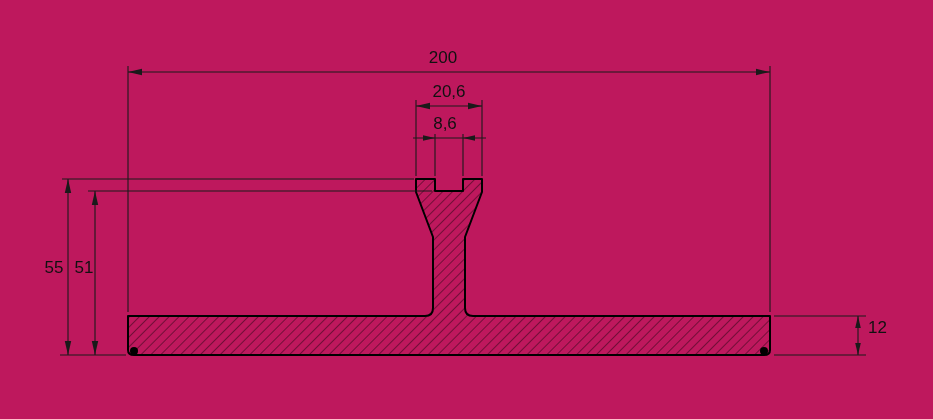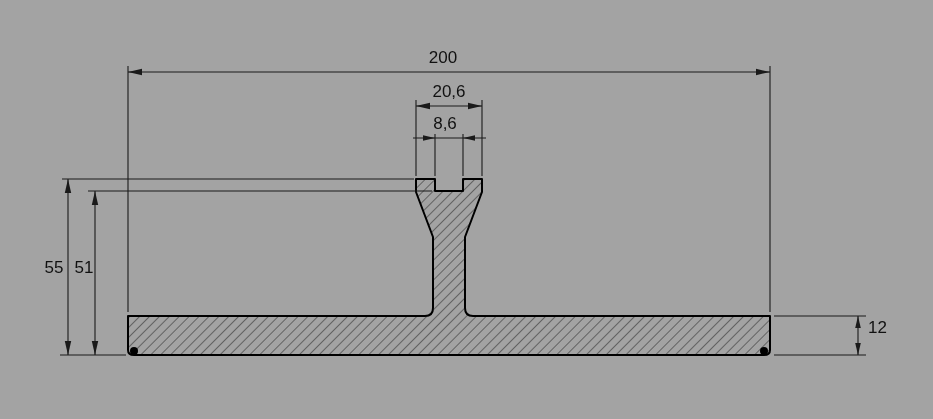--- a/index.html
+++ b/index.html
@@ -5,21 +5,21 @@
   html, body {
     margin: 0;
     padding: 0;
     background: #ffffff;
     font-family: "Liberation Sans", sans-serif;
   }
   .canvas {
     position: relative;
     width: 933px;
     height: 419px;
-    background: #a3a3a3;
+    background: #be185d;
     overflow: hidden;
   }
   svg text {
     font-family: "Liberation Sans", sans-serif;
     font-size: 17px;
     fill: #111111;
   }
   .dim-line {
     stroke: #1a1a1a;
     stroke-width: 1.1;

